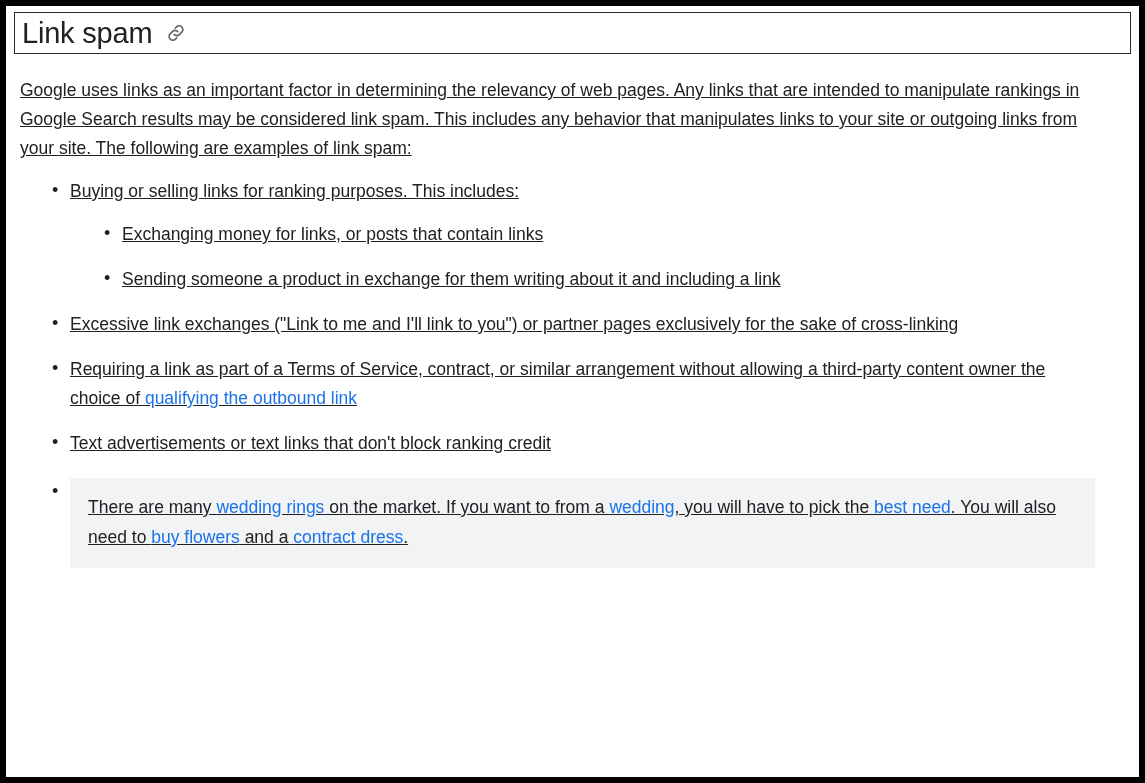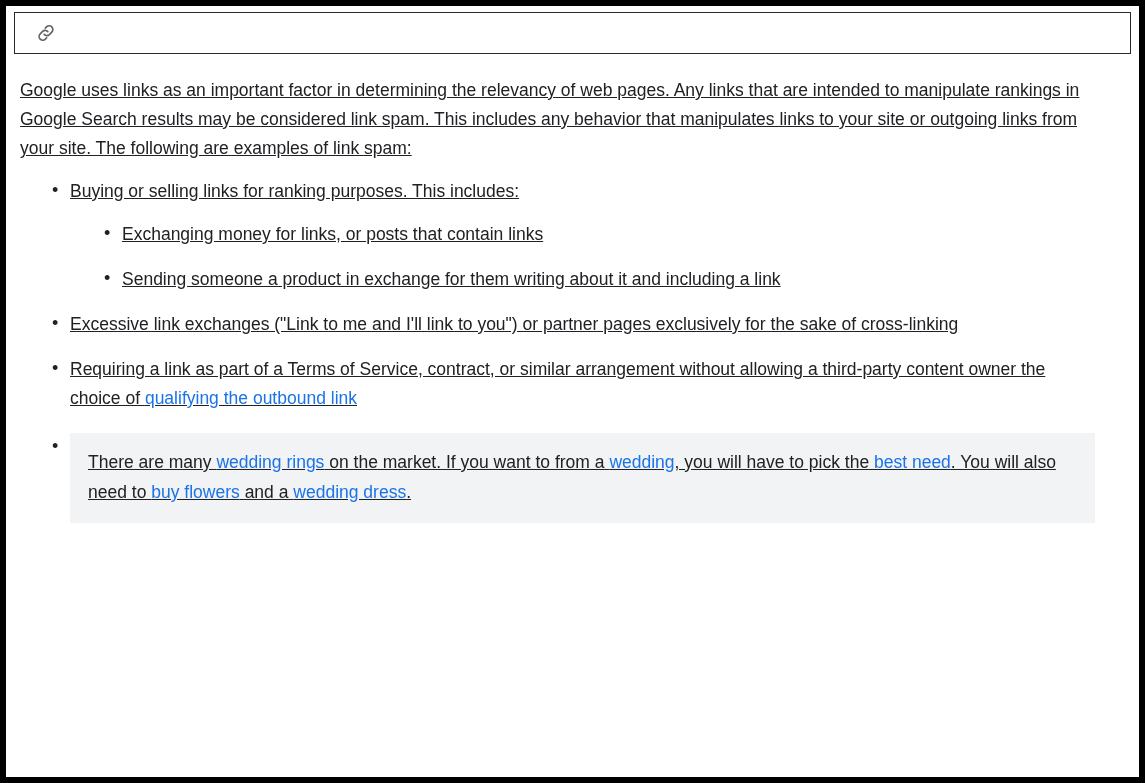--- a/index.html
+++ b/index.html
@@ -109,20 +109,21 @@
   .example-box p {
     margin: 0;
   }
 </style>
 </head>
 <body>
 
 <div class="page">
 
   <div class="title-bar">
+    <span class="title-text">Link spam</span>
     <span class="link-icon">
       <svg width="22" height="22" viewBox="0 0 24 24" fill="none" stroke="#5f6368" stroke-width="1.8" stroke-linecap="round">
         <path d="M10 13.5a4 4 0 0 0 5.7.2l2.6-2.6a4 4 0 0 0-5.7-5.7l-1.4 1.4"></path>
         <path d="M14 10.5a4 4 0 0 0-5.7-.2l-2.6 2.6a4 4 0 0 0 5.7 5.7l1.4-1.4"></path>
       </svg>
     </span>
   </div>
 
   <div class="content">
 
@@ -144,22 +145,25 @@
 
       <li>
         <span>Excessive link exchanges ("Link to me and I'll link to you") or partner pages exclusively for the sake of cross-linking</span>
       </li>
 
 
       <li>
         <span>Requiring a link as part of a Terms of Service, contract, or similar arrangement without allowing a third-party content owner the choice of </span><a class="lnk">qualifying the outbound link</a><span></span>
       </li>
 
+      <li>
+        <span>Text advertisements or text links that don't block ranking credit</span>
+      </li>
 
       <li>
         <div class="example-box">
-          <p><span>There are many </span><a class="lnk">wedding rings</a><span> on the market. If you want to from a </span><a class="lnk">wedding</a><span>, you will have to pick the </span><a class="lnk">best need</a><span>. You will also need to </span><a class="lnk">buy flowers</a><span> and a </span><a class="lnk">wedding dress</a><span>.</span></p>
+          <p><span>There are many </span><a class="lnk">wedding rings</a><span> on the market. If you want to from a </span><a class="lnk">wedding</a><span>, you will have to pick the </span><a class="lnk">best need</a><span>. You will also need to </span><a class="lnk">buy flowers</a><span> and a </span><a class="lnk">contract dress</a><span>.</span></p>
         </div>
       </li>
 
     </ul>
   </div>
 </div>
 
 </body></html>

